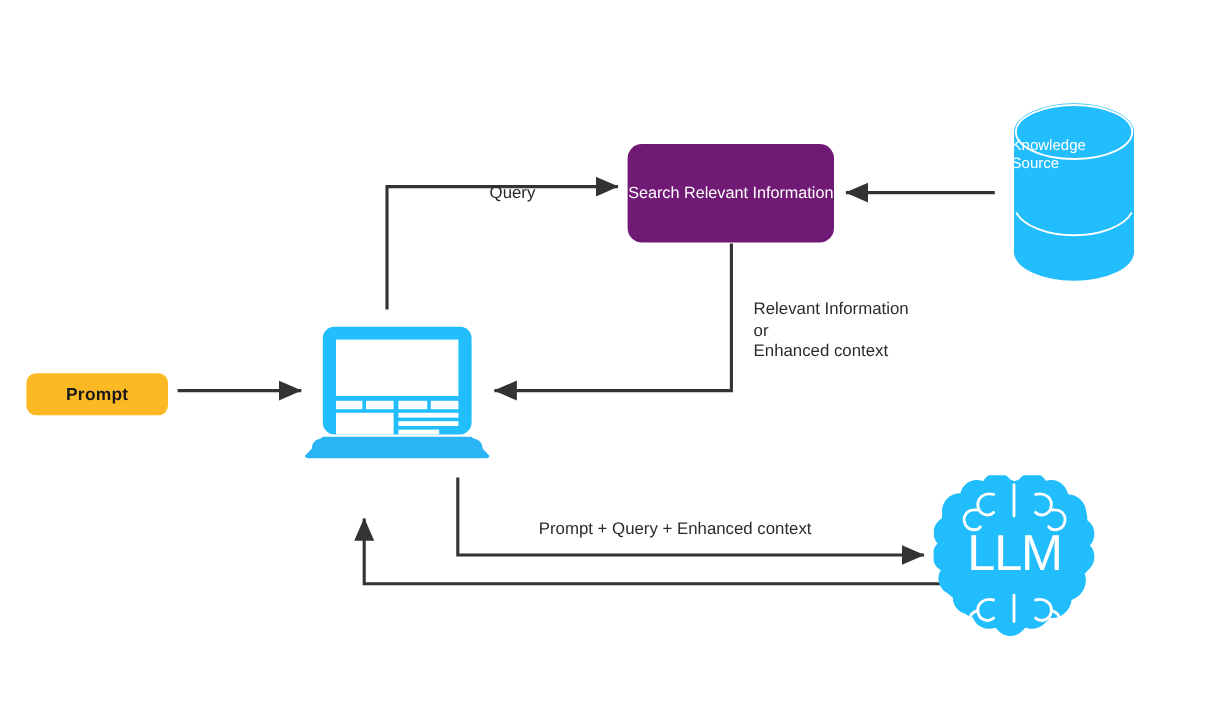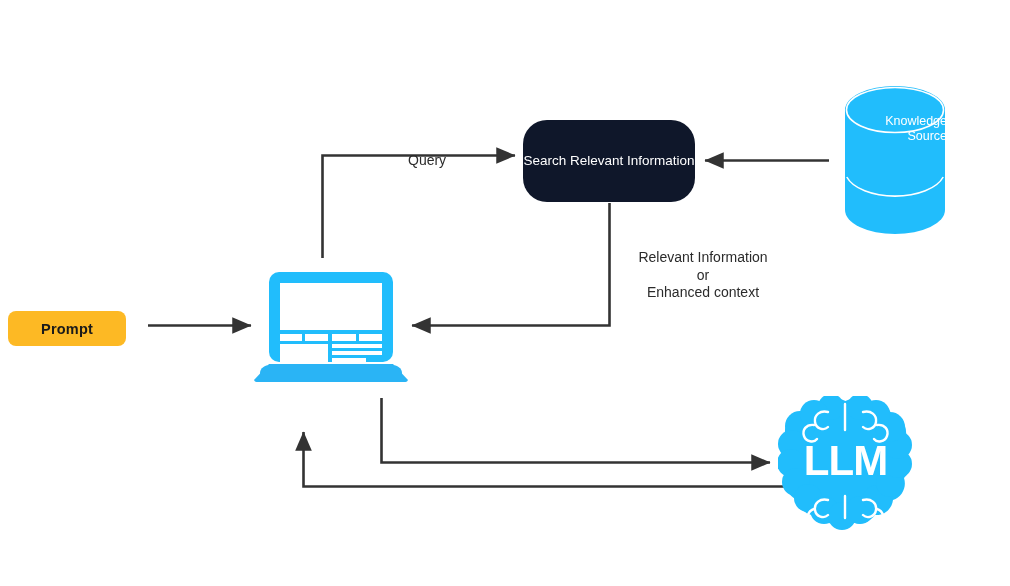--- a/index.html
+++ b/index.html
@@ -23,21 +23,21 @@
     left: 0;
     top: 0;
     width: 1010px;
     height: 586px;
     pointer-events: none;
   }
 
   
   .prompt-pill {
     position: absolute;
-    left: 8px;
+    left: 22px;
     top: 311px;
     width: 118px;
     height: 35px;
     border-radius: 8px;
     background: #fdb924;
     display: flex;
     align-items: center;
     justify-content: center;
   }
   .prompt-pill .txt {
@@ -47,22 +47,22 @@
     letter-spacing: 0.2px;
   }
 
   
   .search-box {
     position: absolute;
     left: 523px;
     top: 120px;
     width: 172px;
     height: 82px;
-    border-radius: 24px;
-    background: #0f172a;
+    border-radius: 12px;
+    background: #701a75;
     display: flex;
     align-items: center;
     justify-content: center;
     text-align: center;
   }
   .search-box .txt {
     font-size: 13.5px;
     color: #ffffff;
     line-height: 1.25;
   }
@@ -74,21 +74,21 @@
     top: 84px;
     width: 104px;
     height: 152px;
   }
   .cylinder svg { display: block; }
   .cylinder-label {
     position: absolute;
     left: 0;
     top: 30px;
     width: 104px;
-    text-align: right;
+    text-align: left;
     font-size: 12.5px;
     color: #ffffff;
     line-height: 1.2;
   }
 
   
   .laptop {
     position: absolute;
     left: 250px;
     top: 272px;
@@ -106,21 +106,21 @@
     height: 140px;
   }
   .brain svg { display: block; }
   .brain-label {
     position: absolute;
     left: 0;
     top: 44px;
     width: 135px;
     text-align: center;
     font-size: 42px;
-    font-weight: bold;
+    font-weight: normal;
     color: #ffffff;
     letter-spacing: -1px;
     line-height: 1;
   }
 
   
   .edge-label {
     position: absolute;
     color: #2b2b2b;
     font-size: 14px;
@@ -128,21 +128,20 @@
     white-space: pre-line;
   }
   .lbl-query {
     left: 408px;
     top: 133px;
     margin-top: 19px;
   }
   .lbl-relevant {
     left: 628px;
     top: 249px;
-    text-align: center;
     width: 150px;
   }
   .lbl-generate {
     left: 240px;
     top: 398px;
     text-align: center;
     width: 128px;
   }
   .lbl-combined {
     left: 449px;
@@ -274,14 +273,15 @@
     <div class="brain-label">LLM</div>
   </div>
 
   <div class="edge-label lbl-query">Query</div>
 
   <div class="edge-label lbl-relevant">Relevant Information
 or
 Enhanced context</div>
 
 
+  <div class="edge-label lbl-combined">Prompt + Query + Enhanced context</div>
 
 </div>
 
 </body></html>

